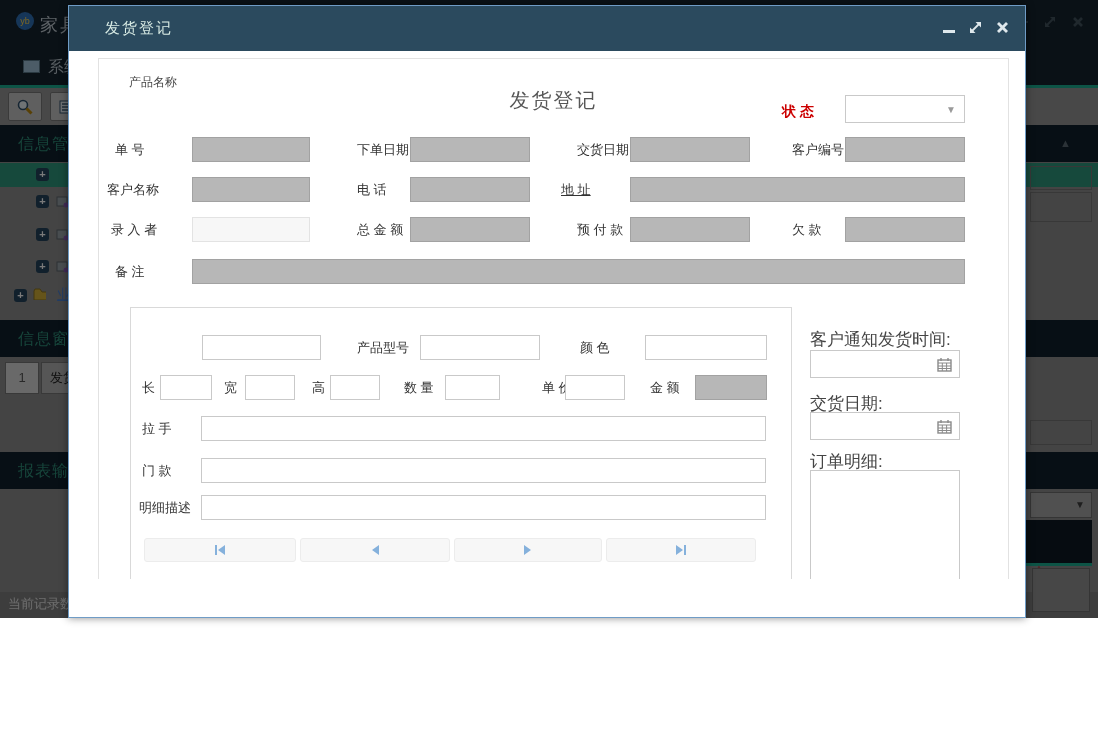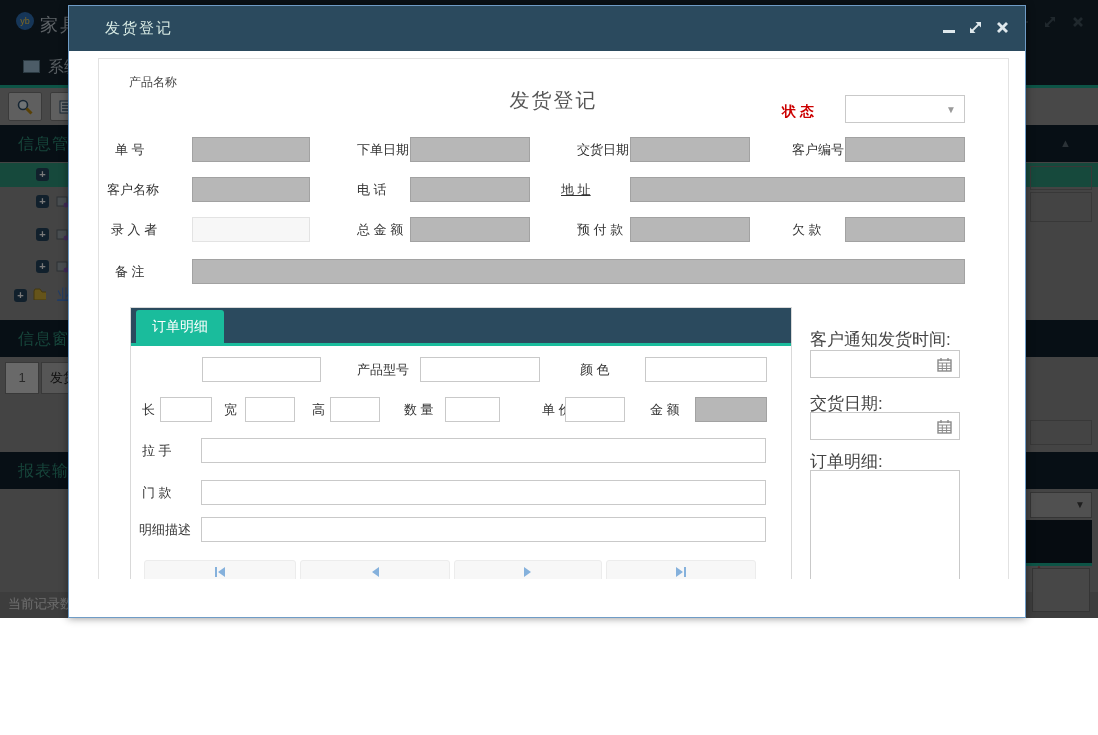--- a/index.html
+++ b/index.html
@@ -59,21 +59,21 @@
   .st-label { position:absolute; left:683px; top:40px; font-size:14px; font-weight:bold; color:#cc0000; line-height:25px; }
   .g-input { position:absolute; height:25px; background:#b7b7b7; border:1px solid #a2a2a2; }
   .l-input { position:absolute; height:25px; background:#f7f7f7; border:1px solid #e3e3e3; }
   .w-input { position:absolute; height:25px; background:#fff; border:1px solid #c9c9c9; font-size:13px; padding:0 5px; outline:none; font-family:inherit; }
   .sel { position:absolute; left:746px; top:36px; width:120px; height:28px; background:#fff; border:1px solid #c9c9c9; }
   .sel .caret { position:absolute; right:8px; top:8px; font-size:10px; color:#9a9a9a; }
 
   .detail { position:absolute; left:31px; top:248px; width:662px; height:310px; border:1px solid #d9d9d9; }
   .d-header { position:relative; height:38px; background:#2b4a5e; border-bottom:3px solid #1abc9c; }
   .d-tab { position:absolute; left:5px; bottom:0; width:88px; height:33px; background:#1abc9c; color:#fff; font-size:14px; text-align:center; line-height:33px; border-radius:3px 3px 0 0; }
-  .d-content { position:relative; height:268px; background:#fff; }
+  .d-content { position:relative; height:268px; background:#fff;margin-top:16px; }
   .pager-btn { position:absolute; top:214px; height:24px; background:#f7f7f7; border:1px solid #ececec; border-radius:3px; display:flex; align-items:center; justify-content:center; }
 
   .date-input { position:absolute; width:150px; height:28px; background:#fff; border:1px solid #c9c9c9; }
   .date-input svg { position:absolute; right:7px; top:6px; }
   .r-lbl { position:absolute; font-size:17px; color:#444; white-space:nowrap; }
   .textarea { position:absolute; left:711px; top:411px; width:150px; height:150px; background:#fff; border:1px solid #c9c9c9; }
 </style>
 </head>
 <body>
 
@@ -228,23 +228,20 @@
         <div class="g-input" style="left:311px; top:158px; width:120px;"></div>
         <div class="lbl" style="left:478px; top:158px;">预 付 款</div>
         <div class="g-input" style="left:531px; top:158px; width:120px;"></div>
         <div class="lbl" style="left:693px; top:158px;">欠 款</div>
         <div class="g-input" style="left:746px; top:158px; width:120px;"></div>
 
         <div class="lbl" style="left:16px; top:200px;">备 注</div>
         <div class="g-input" style="left:93px; top:200px; width:773px;"></div>
 
         <div class="detail">
-          <div class="d-header">
-            <div class="d-tab">订单明细</div>
-          </div>
           <div class="d-content">
             <input class="w-input" style="left: 71px; top: 11px; width: 119px;">
             <div class="lbl" style="left:226px; top:11px;">产品型号</div>
             <input class="w-input" style="left: 289px; top: 11px; width: 120px;">
             <div class="lbl" style="left:449px; top:11px;">颜 色</div>
             <input class="w-input" style="left: 514px; top: 11px; width: 122px;">
 
             <div class="lbl" style="left:11px; top:51px;">长</div>
             <input class="w-input" style="left: 29px; top: 51px; width: 52px;">
             <div class="lbl" style="left:93px; top:51px;">宽</div>

